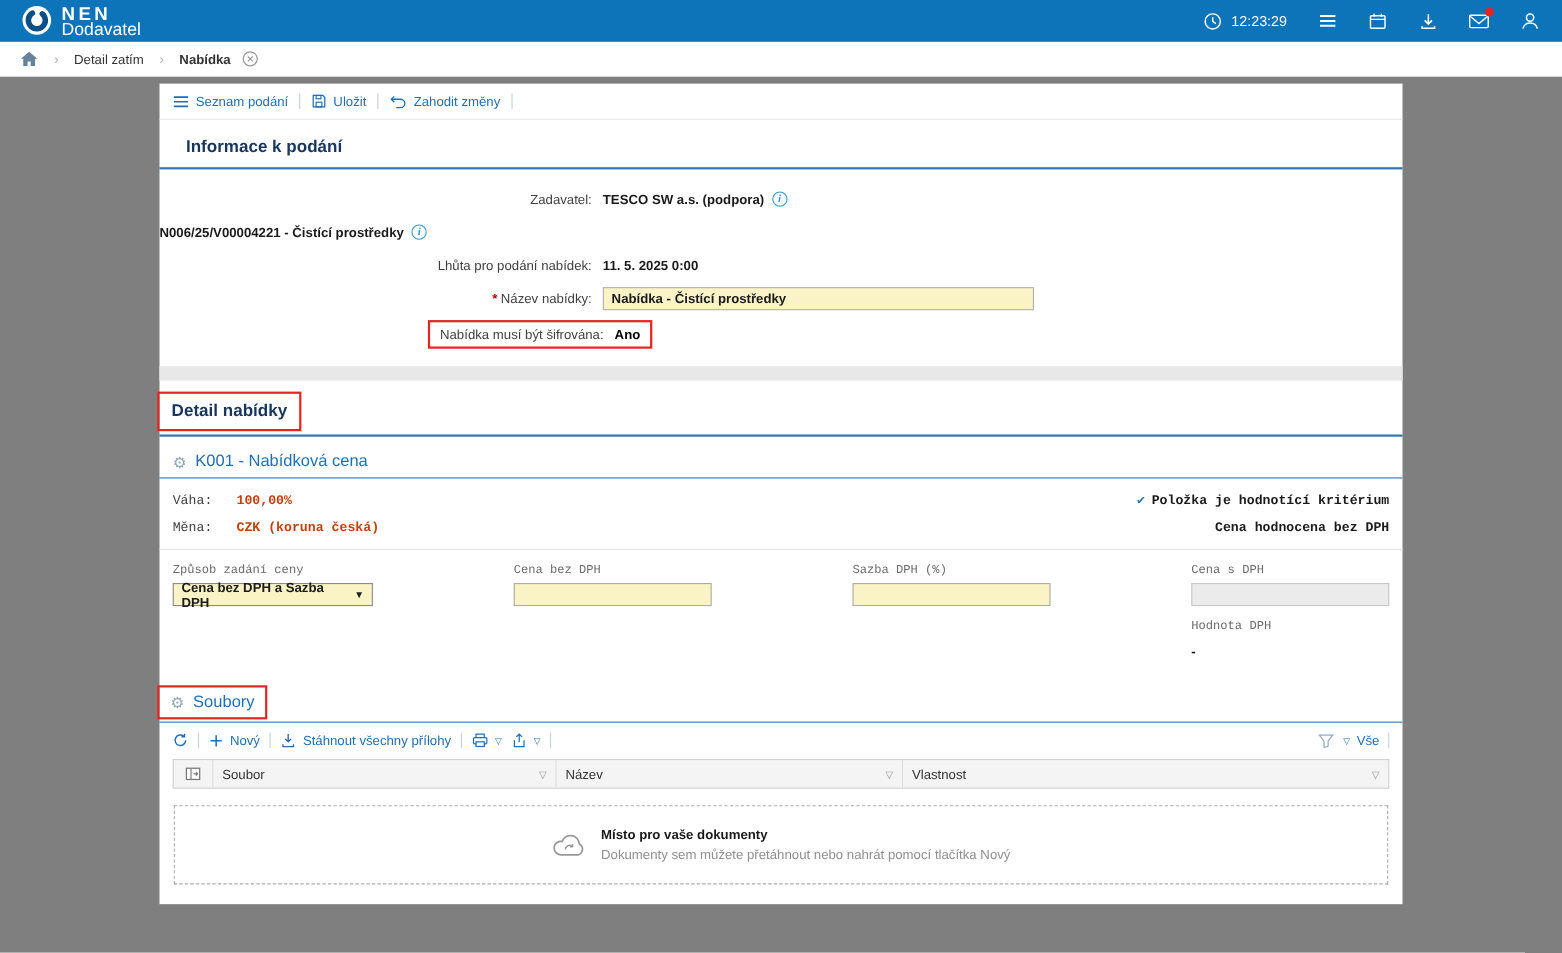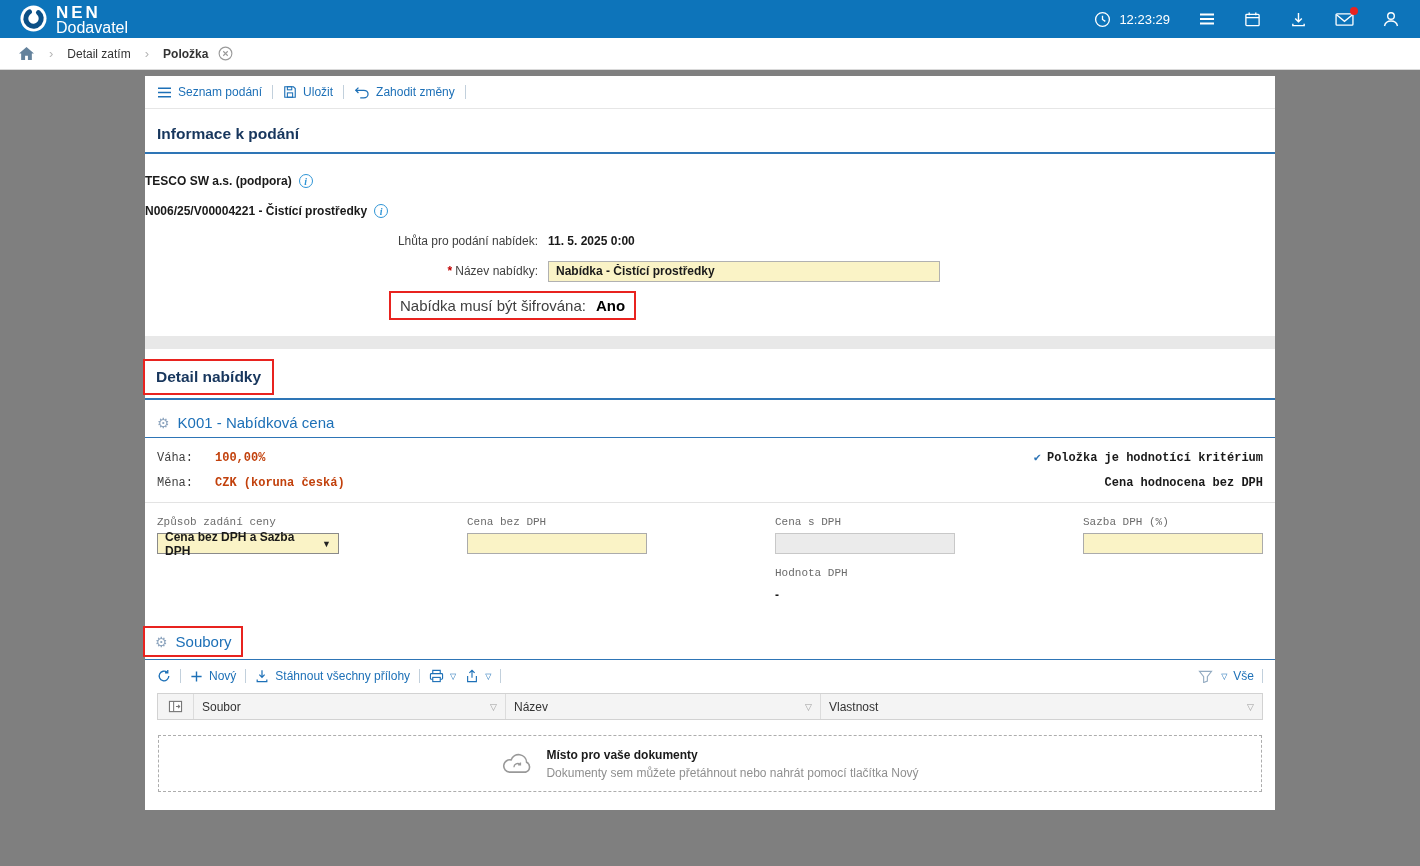--- a/index.html
+++ b/index.html
@@ -27,35 +27,35 @@
   
   .page { padding-top:6px; }
   .panel { width:1130px; margin:0 auto; background:#fff; padding-bottom:18px; }
 
   
   .cmd-toolbar { display:flex; align-items:center; gap:10px; padding:9px 12px; border-bottom:1px solid #e6e6e6; }
   .tlink { color:#1d70b7; font-size:12px; display:inline-flex; align-items:center; gap:6px; cursor:pointer; white-space:nowrap; }
   .vsep { width:1px; height:14px; background:#c2d0dc; }
 
   
-  .sec-head { margin-top:16px; padding:0 0 9px 12px; font-size:15.5px; font-weight:bold; color:#17365d; border-bottom:2px solid #2e75b6; }
+  .sec-head { margin-top:16px; padding:0 0 9px 24px; font-size:15.5px; font-weight:bold; color:#17365d; border-bottom:2px solid #2e75b6; }
   .sec-head2 { margin-top:10px; border-bottom:2px solid #2e75b6; }
   .red-annotation { border:2px solid #e8231f; }
   .detail-box { display:inline-block; padding:7px 11px; margin-left:-2px; font-size:15.5px; font-weight:bold; color:#17365d; margin-bottom:3px; }
 
   
   .fields { margin-top:12px; font-size:12px; }
   .frow { display:grid; grid-template-columns:393px 1fr; column-gap:10px; align-items:center; min-height:30px; }
   .flabel { text-align:right; color:#3f3f3f; }
   .fvalue { font-weight:bold; color:#1a1a1a; display:flex; align-items:center; gap:7px; }
   .req { color:#c00000; font-weight:bold; margin-right:3px; }
   .info-icon { width:14px; height:14px; min-width:14px; border:1px solid #2f95d6; border-radius:50%; color:#2f95d6; font:italic bold 10px "Liberation Serif", serif; display:inline-flex; align-items:center; justify-content:center; cursor:pointer; }
   .nazev-input { width:392px; height:21px; background:#faf3c6; border:1px solid #b1b1b1; font:bold 12px "Liberation Sans", sans-serif; padding:0 7px; color:#1a1a1a; }
   .sif-row { margin:5px 0 2px 244px; }
-  .sif-box { display:inline-flex; align-items:center; gap:10px; padding:4px 9px; font-size:15px; }
+  .sif-box { display:inline-flex; align-items:center; gap:10px; padding:4px 9px; font-size:12px; }
   .sif-box .flabel { text-align:right; }
   .sif-value { font-weight:bold; }
   .warning { margin:12px 0 0 403px; width:394px; color:#c00000; font-weight:bold; font-size:12px; text-align:justify; line-height:1.2; }
   .band { height:13px; background:#e8e8e8; margin-top:16px; }
 
   
   .crit-head { margin-top:14px; display:flex; align-items:center; gap:8px; padding:0 12px 6px; border-bottom:1px solid #2e75b6; color:#1d70b7; font-size:15px; }
   .gear { color:#8fa6bf; font-size:14px; }
   .kv-row { display:flex; align-items:center; padding:0 12px; height:25px; font-size:12px;font-family:Liberation Mono, monospace; }
   .kv-label { width:58px; color:#3f3f3f; }
@@ -86,21 +86,21 @@
   .grid-header { display:flex; margin:2px 12px 0; border:1px solid #d2d2d2; background:#f4f4f4; height:27px; font-size:12px; color:#333; }
   .gh { display:flex; align-items:center; padding:0 8px; border-right:1px solid #dcdcdc; }
   .gh:last-child { border-right:none; }
   .gh-icon { width:36px; justify-content:center; cursor:pointer; }
   .gh-soubor { width:312px; }
   .gh-nazev { width:315px; }
   .gh-vlastnost { flex:1; }
   .gh .gh-caret { margin-left:auto; }
 
   
-  .dropzone { margin:15px 13px 0; border:1px dashed #adadad; height:57px; display:flex; align-items:center; justify-content:center; gap:13px; cursor:pointer; }
+  .dropzone { margin:15px 13px 0; border:1px dashed #adadad; height:72px; display:flex; align-items:center; justify-content:center; gap:13px; cursor:pointer; }
   .dz-title { font-size:12px; font-weight:bold; color:#1a1a1a; }
   .dz-sub { font-size:12px; color:#8f8f8f; margin-top:4px; }
 </style>
 </head>
 <body>
 
 <div class="topbar">
   <div class="brand">
     <svg class="logo-circle" viewBox="0 0 28 28">
       <circle cx="14" cy="14" r="13.5" fill="#ffffff"></circle>
@@ -157,21 +157,21 @@
 
 <div class="breadcrumb">
   <span class="crumb-close" style="margin-left:0">
     <svg viewBox="0 0 18 16" width="17" height="15">
         <path d="M9 1L1 8h2.3v7h4.2v-4.5h3V15h4.2V8H17L9 1z" fill="#64829c"></path>
       </svg>
   </span>
   <span class="crumb-sep">›</span>
   <span class="crumb-link">Detail zatím</span>
   <span class="crumb-sep">›</span>
-  <span class="crumb-current">Položka</span>
+  <span class="crumb-current">Nabídka</span>
   <span class="crumb-close">
     <svg viewBox="0 0 16 16" width="15" height="15">
         <circle cx="8" cy="8" r="6.8" stroke="#9a9a9a" fill="#fff" stroke-width="1.2"></circle>
         <path d="M5.6 5.6l4.8 4.8M10.4 5.6l-4.8 4.8" stroke="#9a9a9a" stroke-width="1.2"></path>
       </svg>
   </span>
 </div>
 
 <div class="page">
   <div class="panel">
@@ -200,20 +200,21 @@
           </svg>
         <span>Zahodit změny</span>
       </span>
       <span class="vsep"></span>
     </div>
 
     <div class="sec-head">Informace k podání</div>
 
     <div class="fields">
       <div class="frow">
+        <span class="flabel">Zadavatel:</span>
         <span class="fvalue">
           <span>TESCO SW a.s. (podpora)</span>
           <span class="info-icon">i</span>
         </span>
       </div>
       <div class="frow">
         <span class="fvalue">
           <span>N006/25/V00004221 - Čistící prostředky</span>
           <span class="info-icon">i</span>
         </span>
@@ -276,31 +277,31 @@
         <div class="pg-select">
           <span>Cena bez DPH a Sazba DPH</span>
           <span class="pg-caret">▼</span>
         </div>
       </div>
       <div>
         <div class="pg-label">Cena bez DPH</div>
         <input class="pg-input" type="text" style="">
       </div>
       <div>
+        <div class="pg-label">Sazba DPH (%)</div>
+        <input class="pg-input" type="text" style="">
+      </div>
+      <div>
         <div class="pg-label">Cena s DPH</div>
         <input class="pg-input disabled" type="text" disabled="" style="">
         <div class="hodnota-block">
           <div class="pg-label">Hodnota DPH</div>
           <div class="hodnota-value">-</div>
         </div>
       </div>
-      <div>
-        <div class="pg-label">Sazba DPH (%)</div>
-        <input class="pg-input" type="text" style="">
-      </div>
     </div>
 
     <div class="soubory-head">
       <span class="soubory-box red-annotation">
         <span class="gear">⚙</span>
         <span>Soubory</span>
       </span>
     </div>
 
     <div class="files-toolbar">

